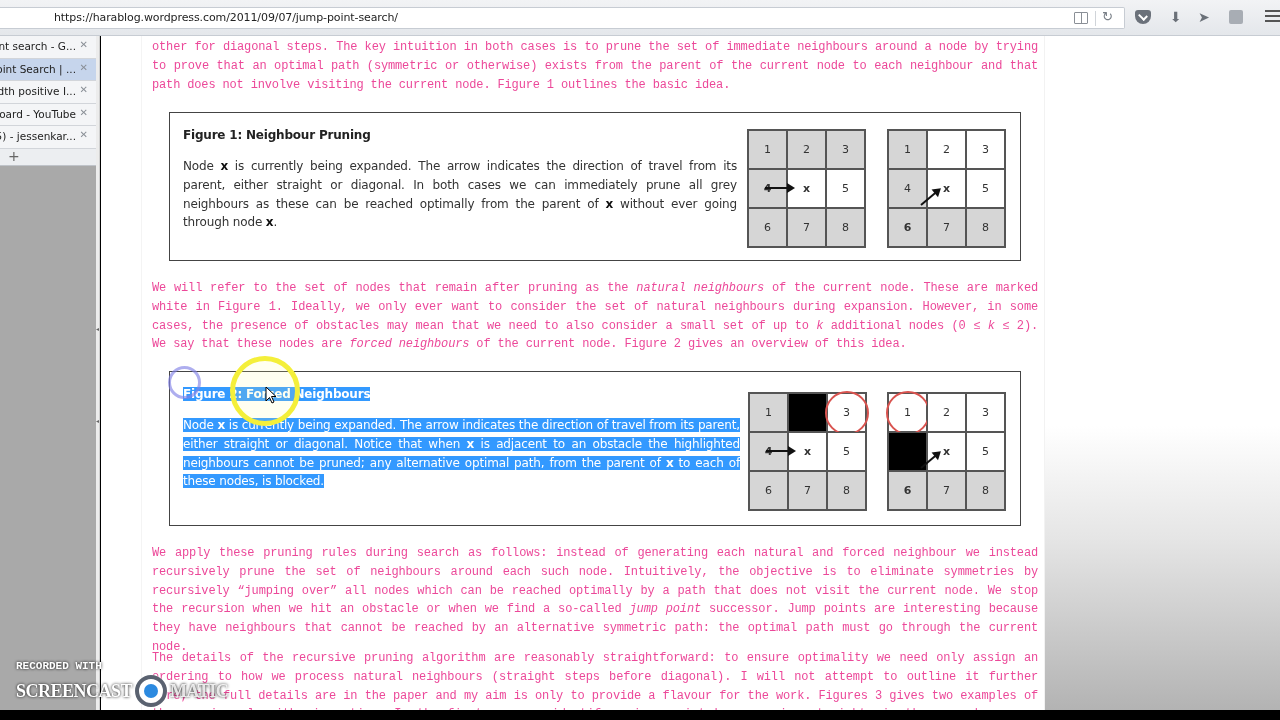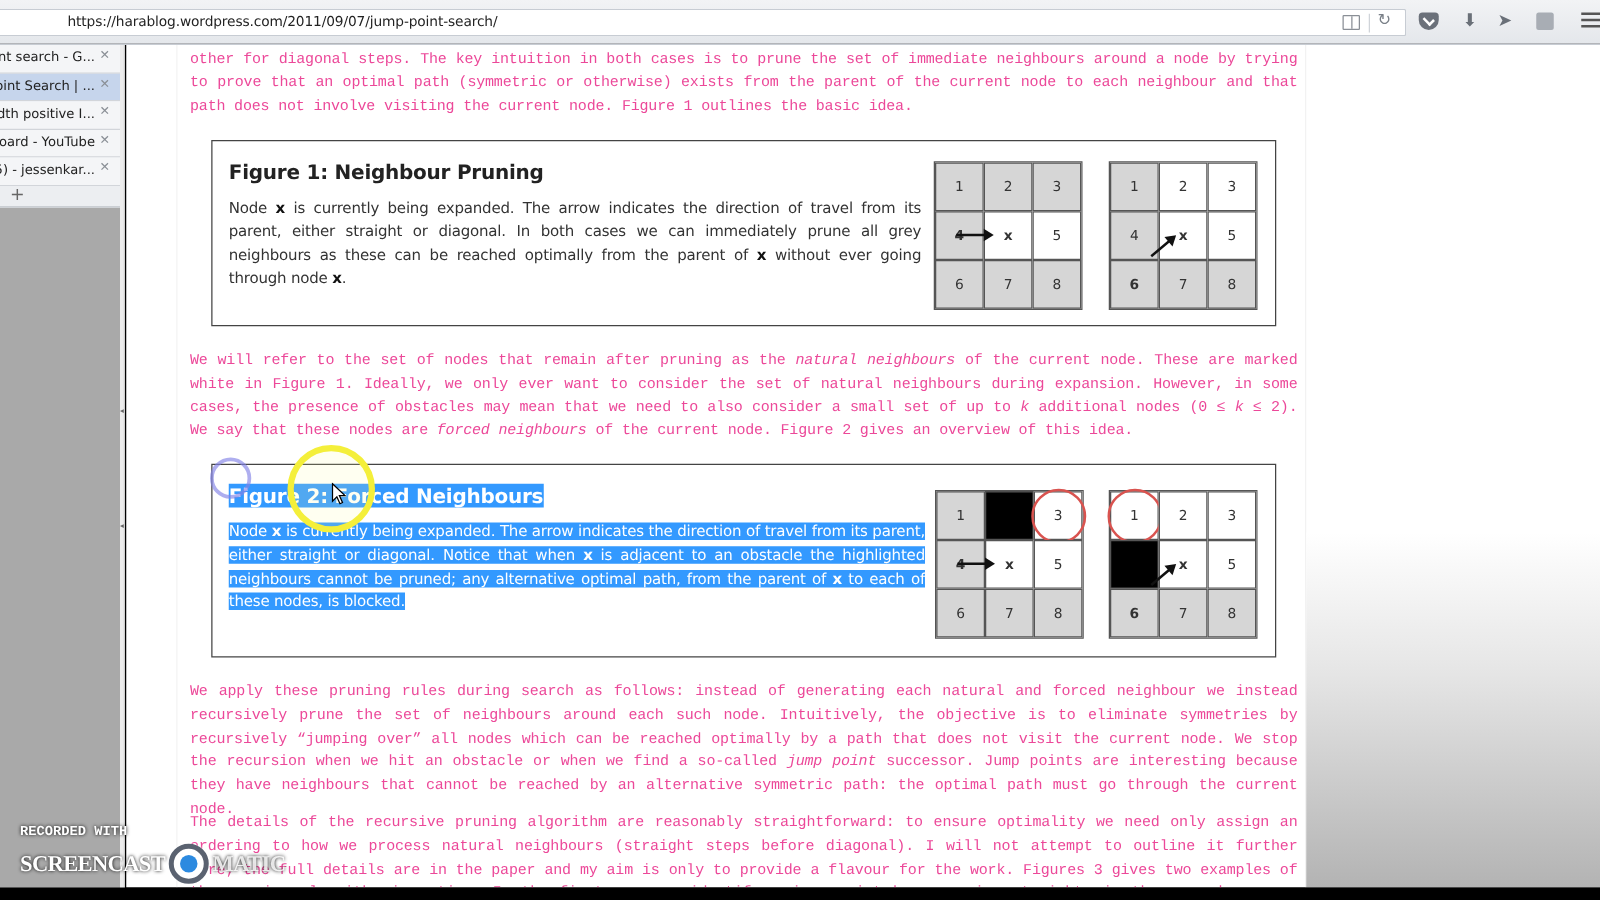--- a/index.html
+++ b/index.html
@@ -73,21 +73,21 @@
 
   .para {
     position: absolute; left: 51px; width: 886px; font-size: 12px; line-height: 18.8px;
     color: #ec4899; text-align: justify; font-family: Liberation Mono, monospace; letter-spacing: -0.15px;
   }
   .para em { font-style: italic; }
 
   .figure {
     position: absolute; left: 68px; width: 852px; border: 1px solid #444; background: #fff;
   }
-  .fig-title { position: absolute; left: 13px; top: 15px; font-size: 16px; font-weight: bold; color: #222; letter-spacing: -0.2px; }
+  .fig-title { position: absolute; left: 13px; top: 15px; font-size: 12px; font-weight: bold; color: #222; letter-spacing: -0.2px; }
   .fig-text {
     position: absolute; left: 13px; top: 44px; width: 554px; font-size: 12px; line-height: 18.8px;
     text-align: justify; color: #333; letter-spacing: -0.15px;
   }
   .fig-text b { color: #111; }
   .sel { background: #3399ff; color: #fff; }
   .sel b { color: #fff; }
 
   .grid {
     position: absolute; width: 119px; height: 119px; border: 1px solid #555;

